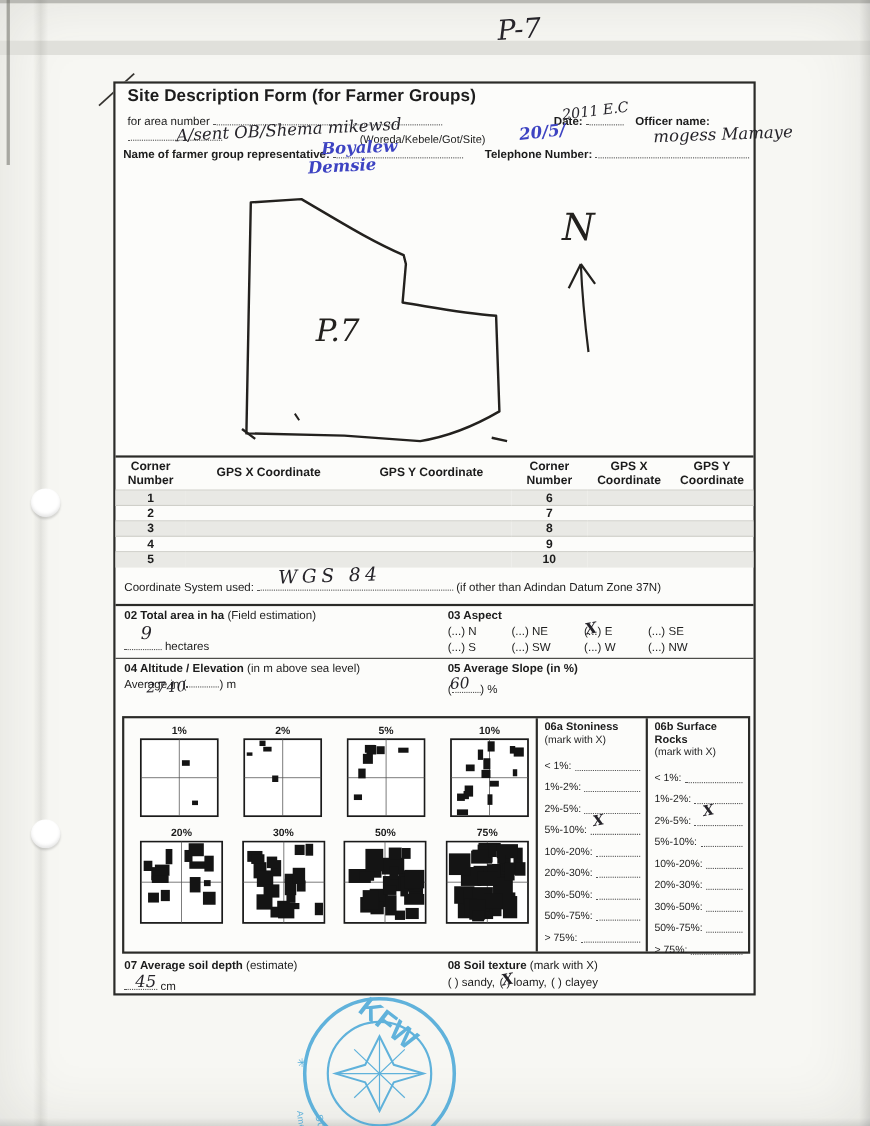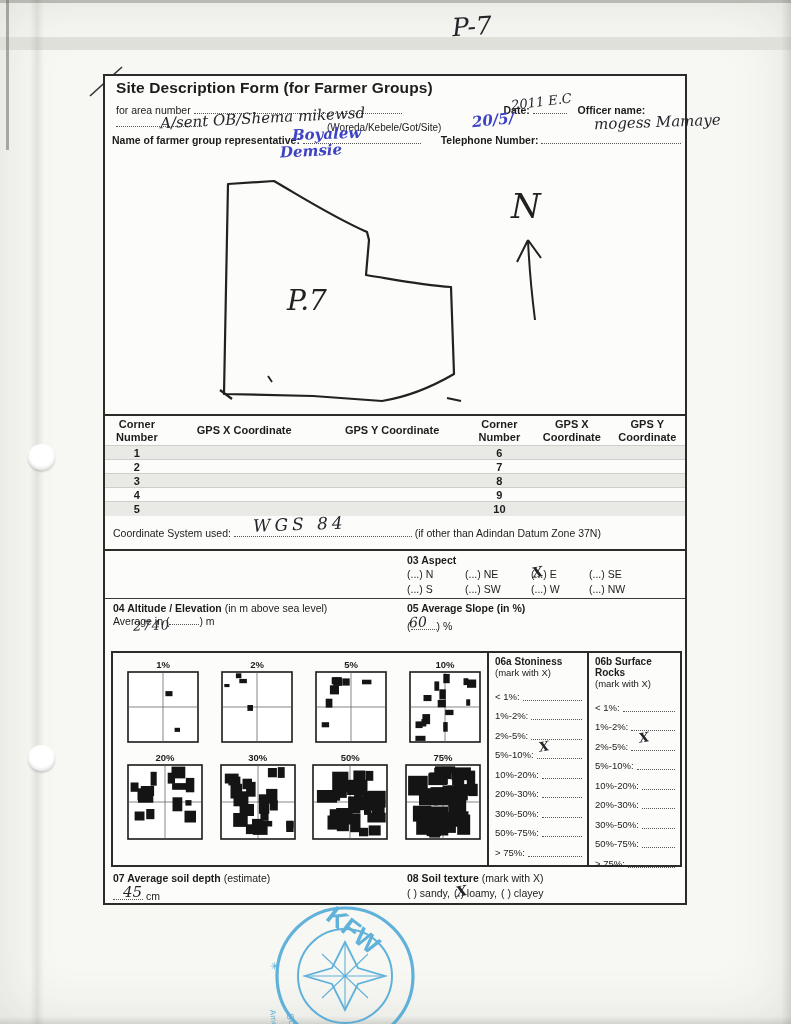--- a/index.html
+++ b/index.html
@@ -220,20 +220,29 @@
     </div>
 
     <div class="coordrow">
       <span>Coordinate System used:</span>
       <span class="dots" style="width:178px;"></span>
       <span>(if other than Adindan Datum Zone 37N)</span>
       <span class="hw hw-wgs">WGS 84</span>
     </div>
 
     <div class="r0203">
+      <div class="colL">
+        <span class="lbl-b">02 Total area in ha</span>
+        <span>(Field estimation)</span>
+        <div style="margin-top:14px;">
+          <span class="dots" style="width:34px;"></span>
+          <span>hectares</span>
+        </div>
+        <span class="hw hw-ha">9</span>
+      </div>
       <div class="colR lbl-b">03 Aspect</div>
       <div class="aspect-grid">
           <span class="opt">(...) N</span>
           <span class="opt">(...) NE</span>
           <span class="opt">(...) E<span class="hwx">X</span></span>
           <span class="opt">(...) SE</span>
           <span class="opt">(...) S</span>
           <span class="opt">(...) SW</span>
           <span class="opt">(...) W</span>
           <span class="opt">(...) NW</span>

